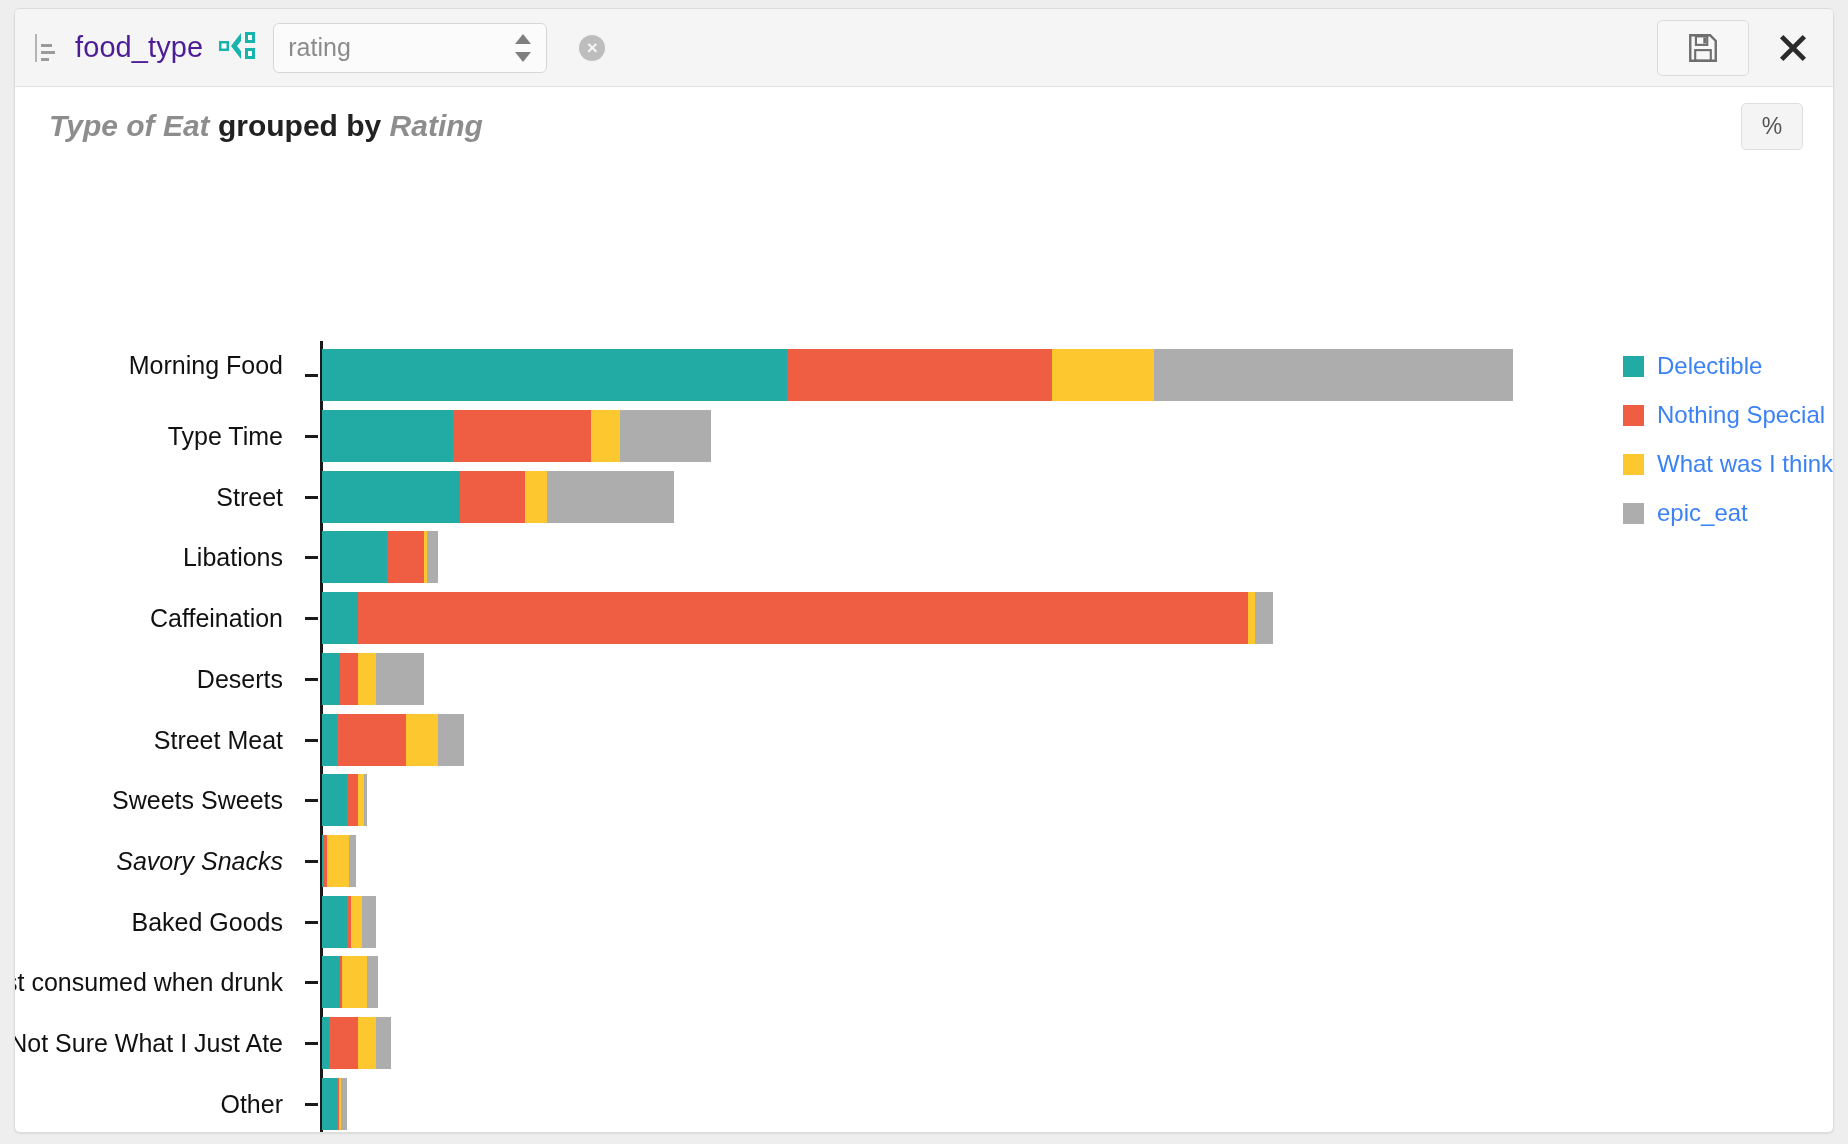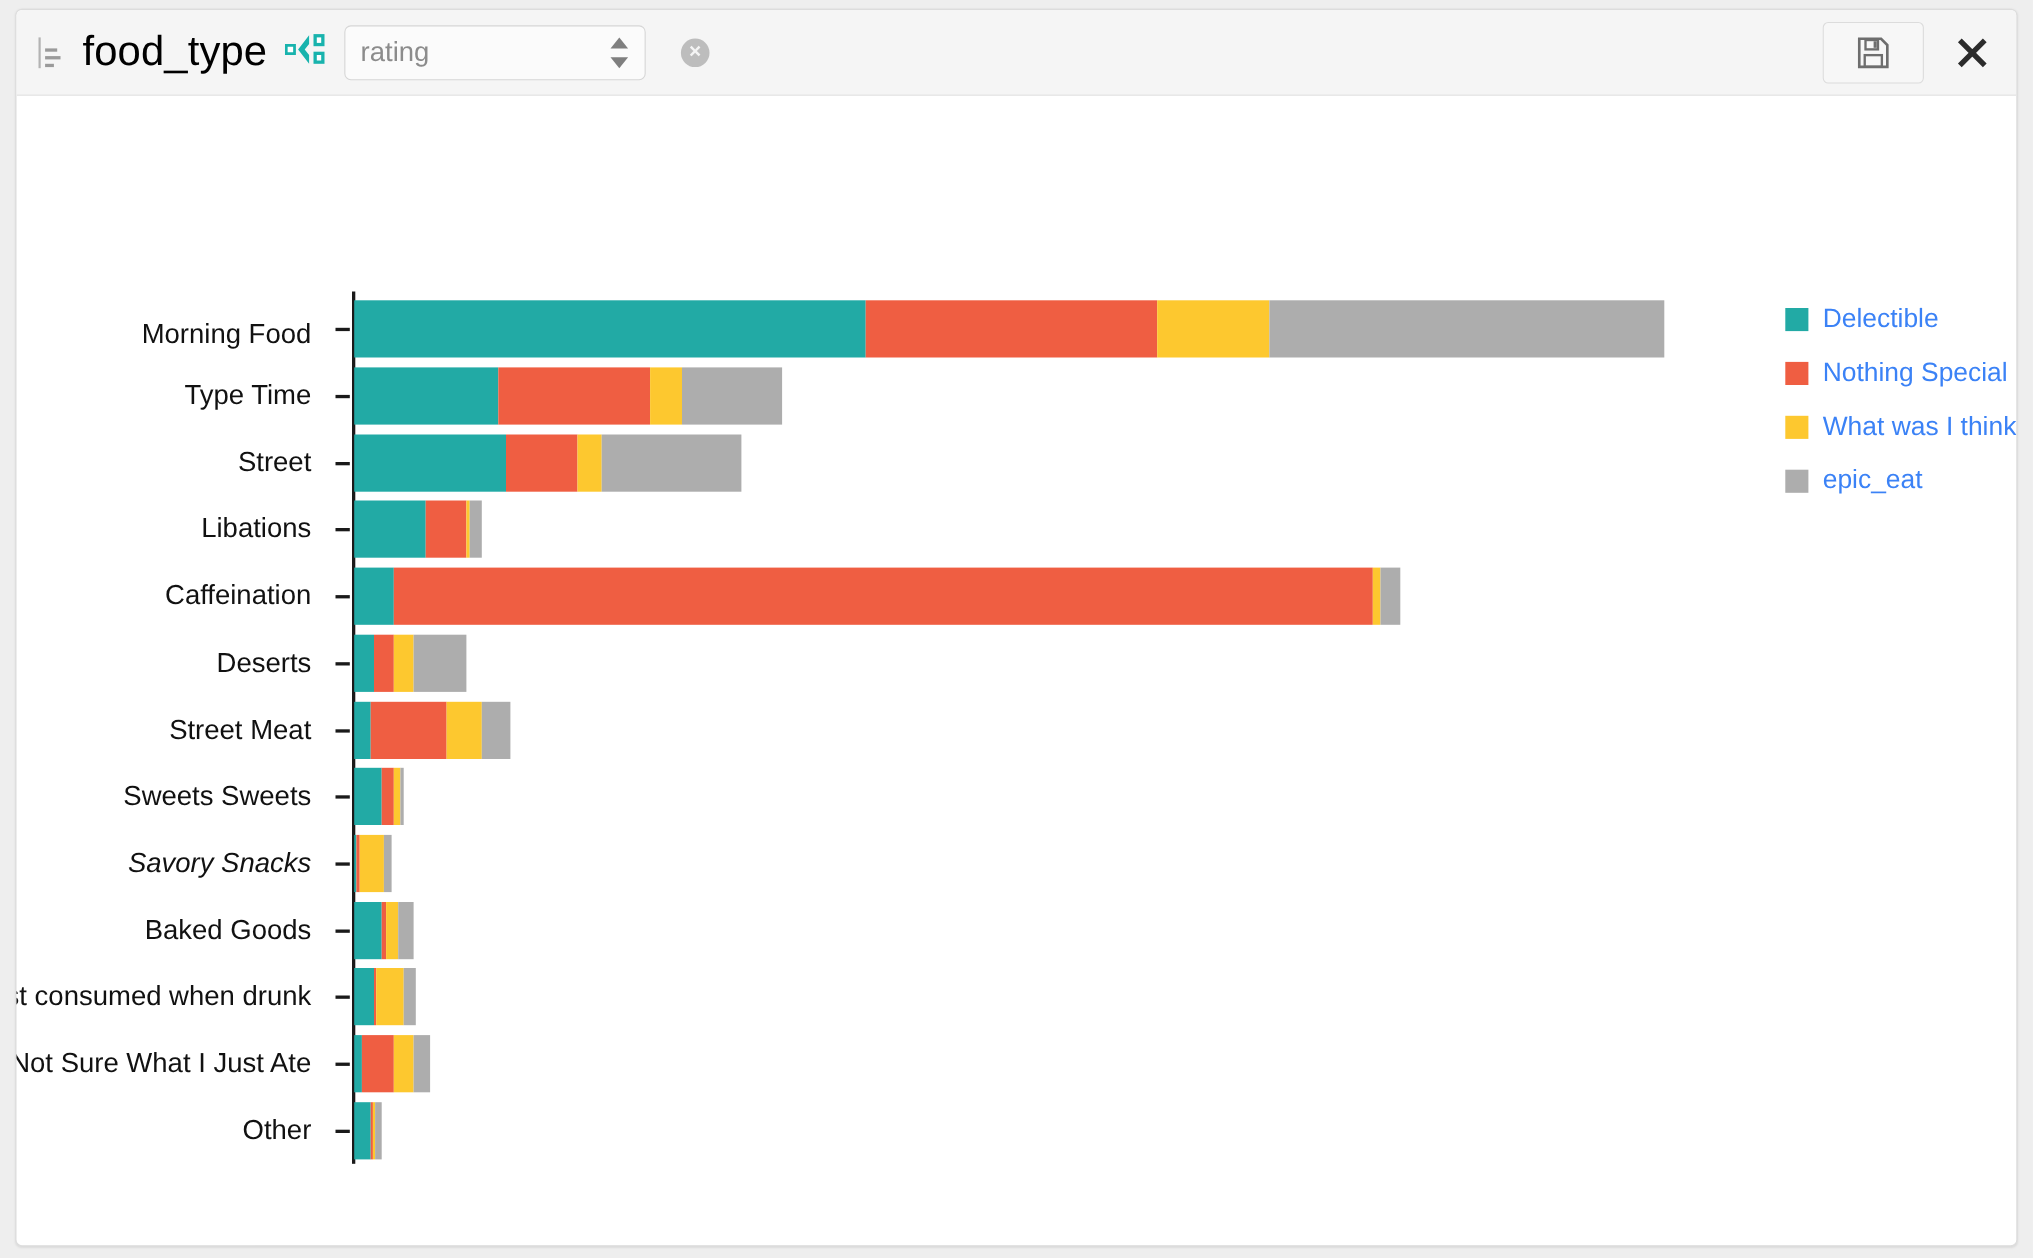--- a/index.html
+++ b/index.html
@@ -36,22 +36,22 @@
     position: absolute; left: 8px; height: 3px; background: #9a9a9a; display:block;
   }
   .field-icon i:nth-child(1){ top: 4px; width: 16px; }
   .field-icon i:nth-child(2){ top: 11px; width: 11px; }
   .field-icon i:nth-child(3){ top: 18px; width: 14px; }
   .field-icon i:nth-child(4){ top: 25px; width: 8px; }
   .field-icon b {
     position:absolute; left:2px; top:1px; width:2px; height:28px; background:#b3b3b3; display:block;
   }
   .field-name {
-    font-size: 38px;
-    color: #000000;
+    font-size: 29px;
+    color: #4c1d95;
     letter-spacing: 0.1px;
   }
   .group-icon { display: block; }
   .sel-wrap { position: relative; }
   .sel-box {
     width: 274px; height: 50px;
     border: 1px solid #d6d6d6;
     border-radius: 6px;
     background: #fbfbfb;
     display: flex; align-items: center;
@@ -187,20 +187,25 @@
         </svg>
       </span>
       <span class="close-btn">
         <svg width="34" height="34" viewBox="0 0 24 24">
           <path d="M4 4 L20 20 M20 4 L4 20" stroke="#2b2b2b" stroke-width="3.4" stroke-linecap="butt"></path>
         </svg>
       </span>
     </div>
   </div>
 
+  <div class="title-row">
+    <div class="chart-title"><span class="dim">Type of Eat</span><span> grouped by </span><span class="dim">Rating</span>
+    </div>
+    <div class="pct-btn">%</div>
+  </div>
 
   <div class="chart-area">
     <div class="axis-y"></div>
 
     <div class="plot" id="plot">
         <div class="row" style="top: 4.34615px;">
           <div class="seg" style="width: 464.823px; background: rgb(34, 170, 165);"></div>
           <div class="seg" style="width: 265.094px; background: rgb(239, 94, 66);"></div>
           <div class="seg" style="width: 101.68px; background: rgb(253, 200, 47);"></div>
           <div class="seg" style="width: 359.511px; background: rgb(173, 173, 173);"></div>
@@ -273,21 +278,21 @@
         </div>
         <div class="row" style="top: 732.654px;">
           <div class="seg" style="width: 14.5257px; background: rgb(34, 170, 165);"></div>
           <div class="seg" style="width: 2.90514px; background: rgb(239, 94, 66);"></div>
           <div class="seg" style="width: 1.81571px; background: rgb(253, 200, 47);"></div>
           <div class="seg" style="width: 5.44714px; background: rgb(173, 173, 173);"></div>
         </div>
       </div>
     <div class="ylab-holder" id="ylabs">
         <div class="tick-y" style="top: 211.346px; left: 290px; position: absolute;"></div>
-        <div class="ylab" style="top: 217px; right: 20px;">Morning Food</div>
+        <div class="ylab" style="top: 202px; right: 20px;">Morning Food</div>
         <div class="tick-y" style="top: 272.038px; left: 290px; position: absolute;"></div>
         <div class="ylab" style="top: 273.038px; right: 20px;">Type Time</div>
         <div class="tick-y" style="top: 332.731px; left: 290px; position: absolute;"></div>
         <div class="ylab" style="top: 333.731px; right: 20px;">Street</div>
         <div class="tick-y" style="top: 393.423px; left: 290px; position: absolute;"></div>
         <div class="ylab" style="top: 394.423px; right: 20px;">Libations</div>
         <div class="tick-y" style="top: 454.115px; left: 290px; position: absolute;"></div>
         <div class="ylab" style="top: 455.115px; right: 20px;">Caffeination</div>
         <div class="tick-y" style="top: 514.808px; left: 290px; position: absolute;"></div>
         <div class="ylab" style="top: 515.808px; right: 20px;">Deserts</div>

